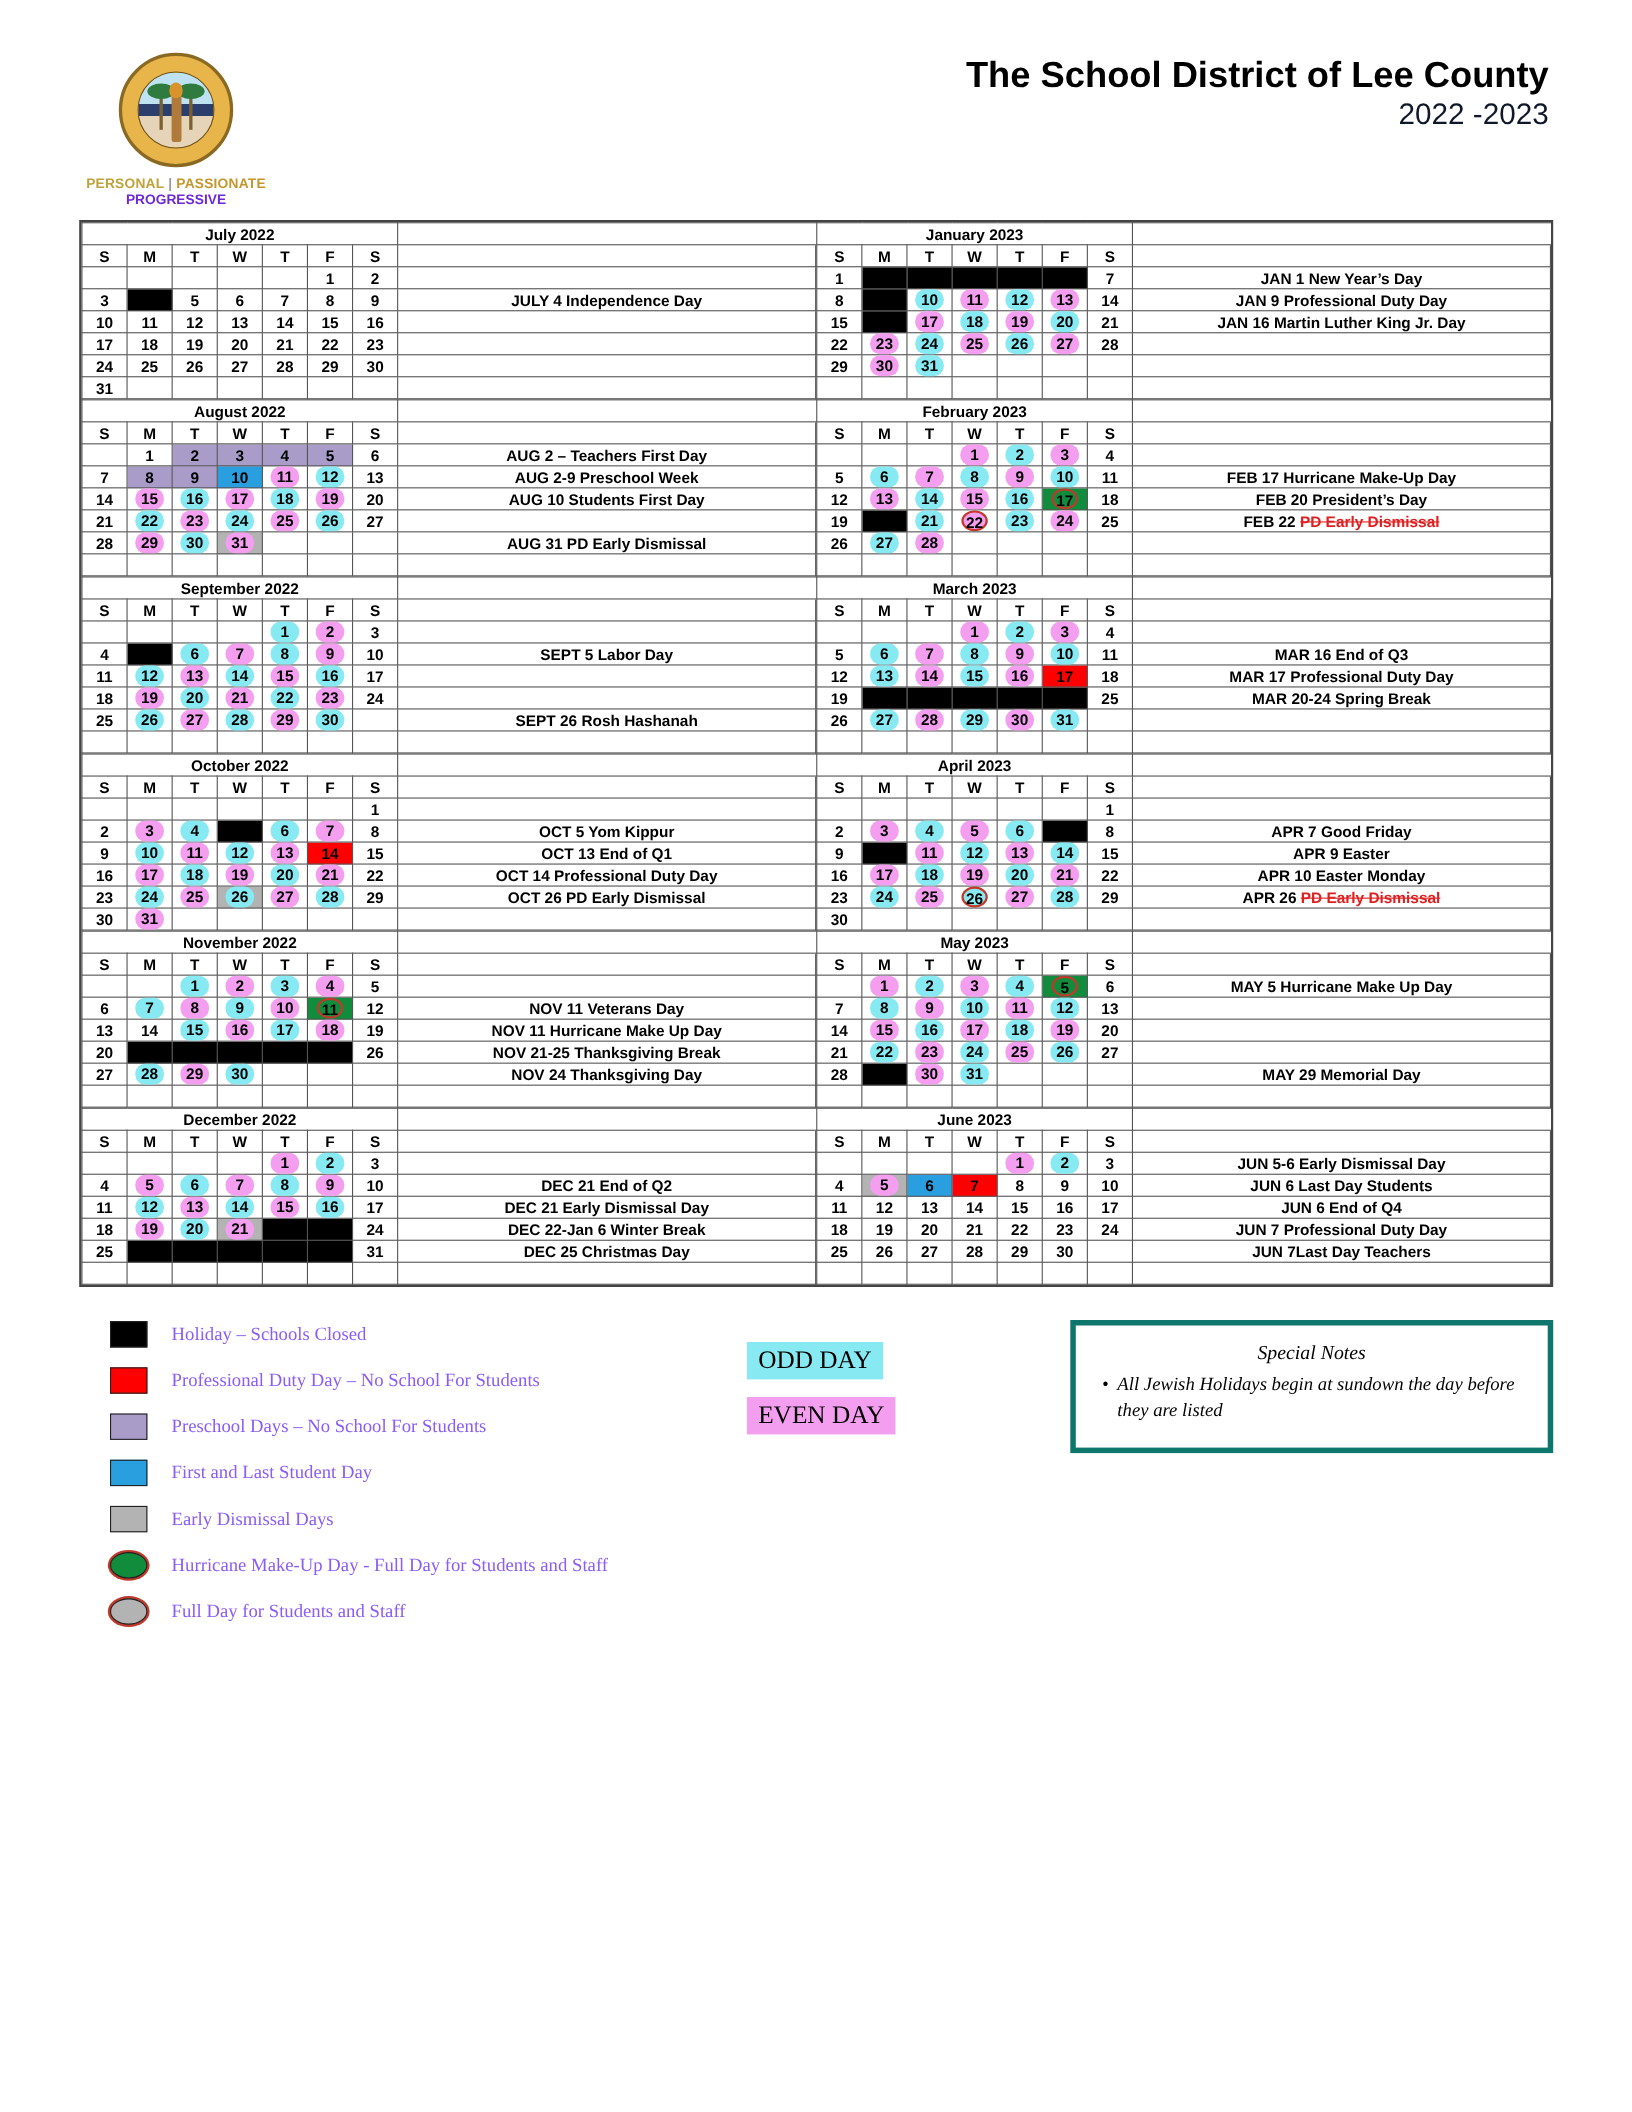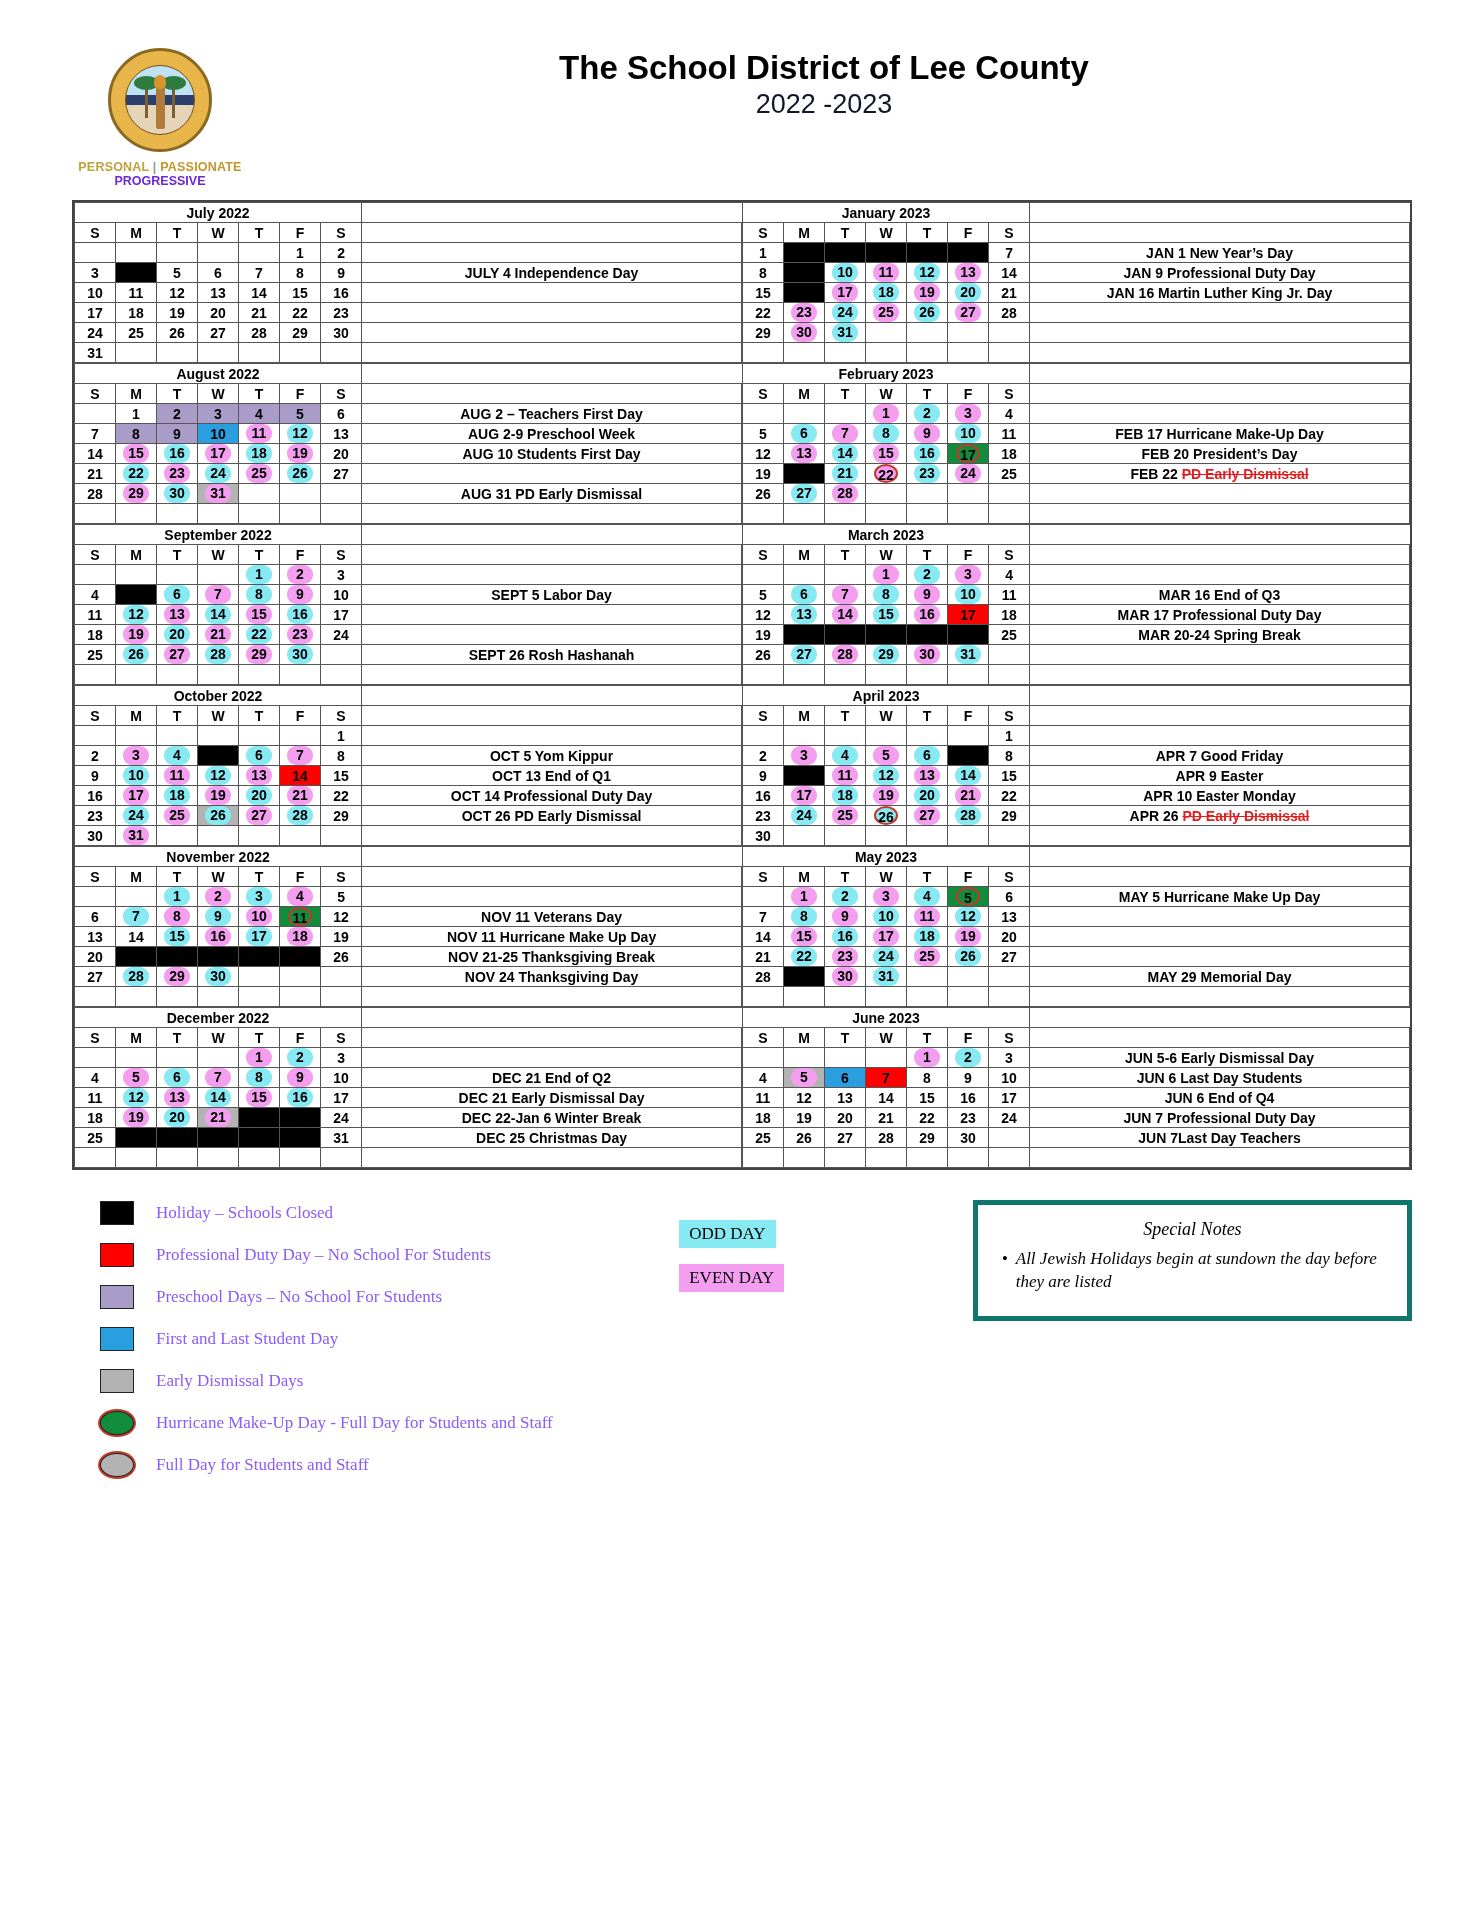--- a/index.html
+++ b/index.html
@@ -69,22 +69,22 @@
     font-size: 12.5px; font-weight: bold; letter-spacing: .2px;
     color: #bfa23a; white-space: nowrap;
   }
   .tagline1 .sep { color: #999; }
   .tagline1 .pass { color: #c4962c; }
   .tagline2 {
     font-size: 12.5px; font-weight: bold; color: #6d28d9;
   }
   .titles {
     flex: 1;
-    text-align: center;
-    padding-right: 96px;
+    text-align: right;
+    padding-right: 76px;
   }
   .t1 { font-size: 33px; font-weight: bold; color: #000; line-height: 1.22; }
   .t2 { font-size: 27px; font-weight: normal; color: #0f172a; line-height: 1.25; }
   .t3 { font-size: 27px; font-weight: bold; color: #000; line-height: 1.25; }
 
   
   .cal-wrap {
     margin: 0 auto;
     width: 1340px;
     display: flex;
@@ -179,21 +179,21 @@
   .sw.blue  { background: #2a9fe0; }
   .sw.gray  { background: #b3b3b3; }
   .sw.green { background: #118c3c; }
   .sw.gray2 { background: #b3b3b3; }
   .sw.ovl { border-radius: 50%; box-shadow: 0 0 0 2px #c0392b; }
   .leg-text { font-size: 17px; font-family: "Liberation Serif", serif; color: #8b5cf6; }
 
   .mid-col { width: 300px; padding-top: 28px; }
   .daychip {
     font-family: "Liberation Serif", serif;
-    font-size: 17px;
+    font-size: 23px;
     padding: 4px 10px;
     display: inline-block;
     margin-bottom: 16px;
   }
   .daychip.oddc { background: #87eaf2; }
   .daychip.evenc { background: #f49ef0; }
 
   .notes-box {
     width: 448px;
     border: 5px solid #0f766e;

